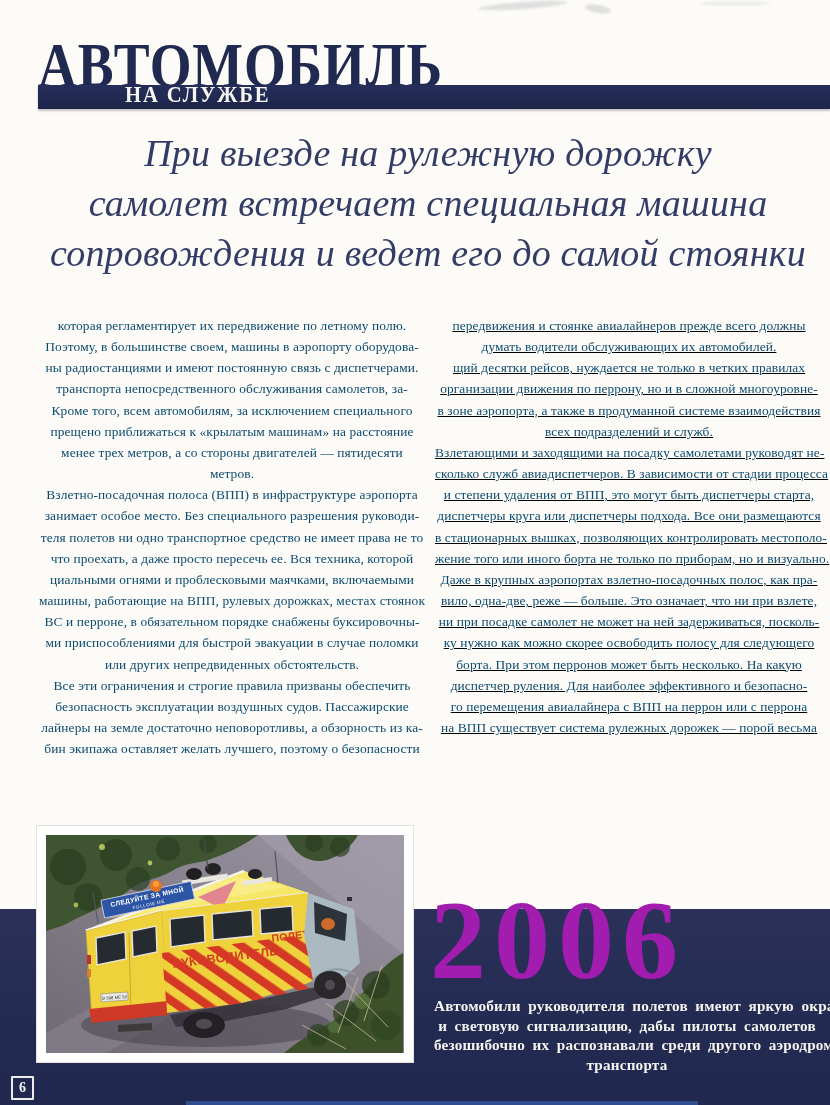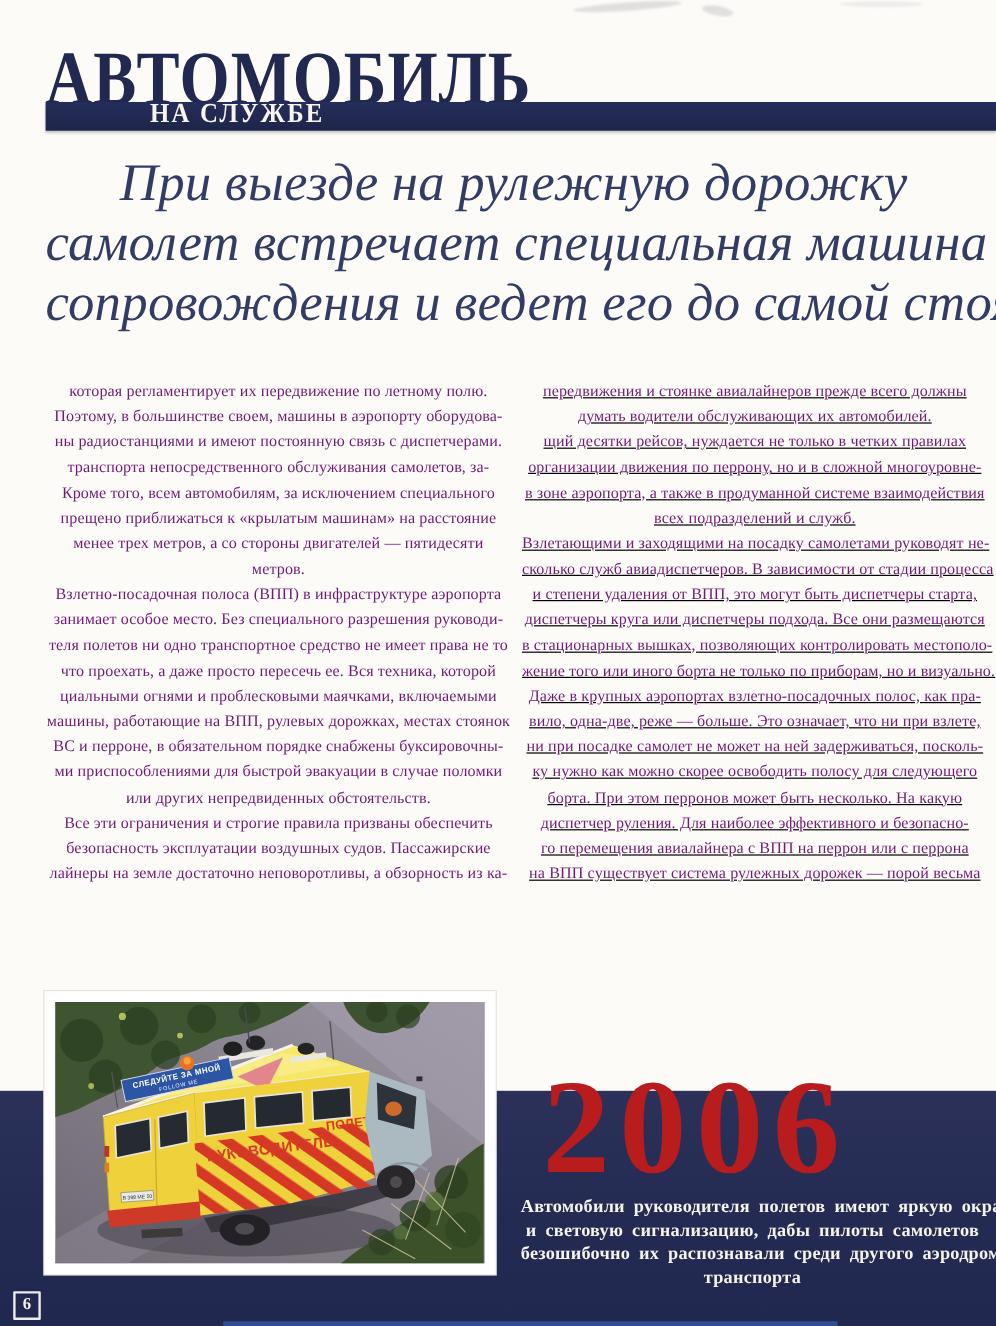--- a/index.html
+++ b/index.html
@@ -29,46 +29,46 @@
   }
   .masthead-sub{
     position:absolute;left:87px;top:-3px;
     color:#f6f5f0;font-weight:700;font-size:23px;letter-spacing:2px;
     transform:scaleX(.9);transform-origin:left top;white-space:nowrap;
   }
 
   
   .headline{position:absolute;left:38px;top:128px;width:780px;}
   .headline .line{
-    font-style:italic;font-size:44px;line-height:50px;color:#333c66;
+    font-style:italic;font-size:38px;line-height:50px;color:#333c66;
     white-space:nowrap;font-weight:500;letter-spacing:.2px;
   }
 
   
   .col{position:absolute;top:315px;width:388px;}
   .col .line{
-    font-size:13.4px;line-height:21.15px;color:#701a75;white-space:nowrap;
+    font-size:13.4px;line-height:21.15px;color:#0c4a6e;white-space:nowrap;
     letter-spacing:.1px;
   }
   .col-left{left:38px;}
   .col-right{left:435px;text-decoration:underline;}
 
   
   .footer-band{
     position:absolute;left:0;right:0;top:909px;bottom:0;
     background:linear-gradient(180deg,#2b3159 0%,#242b53 55%,#212850 100%);
   }
   .bottom-strip{
     position:absolute;left:186px;width:512px;height:4px;bottom:0;
     background:#3a5fb0;opacity:.65;
   }
 
   .year{
-    position:absolute;left:452px;top:884px;
-    color:#b91c1c;font-weight:700;font-size:112px;line-height:112px;
+    position:absolute;left:430px;top:884px;
+    color:#a21caf;font-weight:700;font-size:112px;line-height:112px;
     letter-spacing:8px;font-family:"Liberation Serif", serif;
   }
   .caption{position:absolute;left:434px;top:996px;width:386px;}
   .caption .line{
     color:#f4f3ee;font-weight:700;font-size:15.2px;line-height:19.6px;
     word-spacing:3.5px;letter-spacing:.2px;white-space:nowrap;
   }
 
   .page-badge{
     position:absolute;left:11px;top:1076px;width:19px;height:20px;
@@ -117,20 +117,21 @@
       <div class="line">теля полетов ни одно транспортное средство не имеет права не то</div>
       <div class="line">что проехать, а даже просто пересечь ее. Вся техника, которой</div>
       <div class="line">циальными огнями и проблесковыми маячками, включаемыми</div>
       <div class="line">машины, работающие на ВПП, рулевых дорожках, местах стоянок</div>
       <div class="line">ВС и перроне, в обязательном порядке снабжены буксировочны-</div>
       <div class="line">ми приспособлениями для быстрой эвакуации в случае поломки</div>
       <div class="line">или других непредвиденных обстоятельств.</div>
       <div class="line">Все эти ограничения и строгие правила призваны обеспечить</div>
       <div class="line">безопасность эксплуатации воздушных судов. Пассажирские</div>
       <div class="line">лайнеры на земле достаточно неповоротливы, а обзорность из ка-</div>
+      <div class="line">бин экипажа оставляет желать лучшего, поэтому о безопасности</div>
     </div>
   <div class="col col-right">
       <div class="line">передвижения и стоянке авиалайнеров прежде всего должны</div>
       <div class="line">думать водители обслуживающих их автомобилей.</div>
       <div class="line">щий десятки рейсов, нуждается не только в четких правилах</div>
       <div class="line">организации движения по перрону, но и в сложной многоуровне-</div>
       <div class="line">в зоне аэропорта, а также в продуманной системе взаимодействия</div>
       <div class="line">всех подразделений и служб.</div>
       <div class="line">Взлетающими и заходящими на посадку самолетами руководят не-</div>
       <div class="line">сколько служб авиадиспетчеров. В зависимости от стадии процесса</div>

